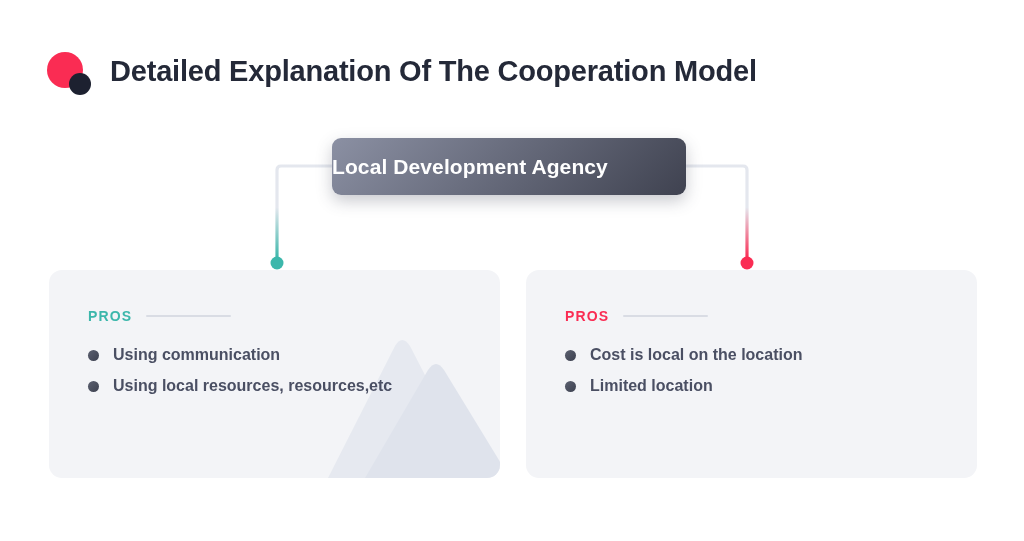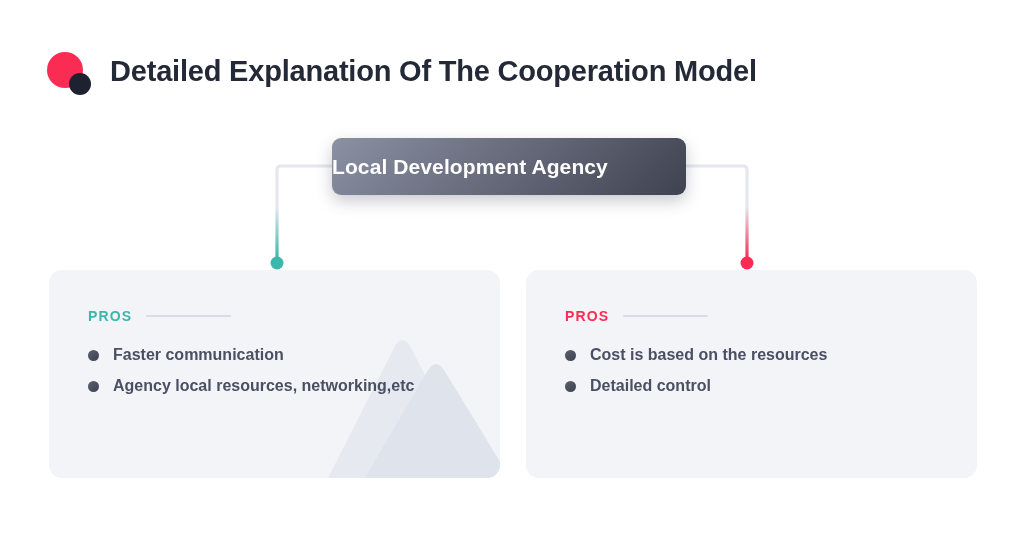--- a/index.html
+++ b/index.html
@@ -207,41 +207,41 @@
 
   <div class="card-inner">
     <div class="card-heading-row">
       <span class="card-heading" style="color: rgb(60, 183, 171);">PROS</span>
       <span class="heading-rule" style="background: rgb(217, 220, 228);"></span>
     </div>
 
     <ul class="bullet-list">
       <li class="bullet-item">
         <span class="bullet-dot"></span>
-        <span class="bullet-text">Faster communication</span>
-      </li>
-      <li class="bullet-item">
-        <span class="bullet-dot"></span>
-        <span class="bullet-text">Agency local resources, networking,etc</span>
+        <span class="bullet-text">Using communication</span>
+      </li>
+      <li class="bullet-item">
+        <span class="bullet-dot"></span>
+        <span class="bullet-text">Using local resources, resources,etc</span>
       </li>
     </ul>
   </div>
 </div>
 
 <div class="card" id="card-cons" style="background: rgb(243, 244, 247);">
   <div class="card-inner">
     <div class="card-heading-row">
       <span class="card-heading" style="color: rgb(250, 44, 83);">PROS</span>
       <span class="heading-rule" style="background: rgb(217, 220, 228);"></span>
     </div>
 
     <ul class="bullet-list">
       <li class="bullet-item">
         <span class="bullet-dot"></span>
-        <span class="bullet-text">Cost is based on the resources</span>
-      </li>
-      <li class="bullet-item">
-        <span class="bullet-dot"></span>
-        <span class="bullet-text">Detailed control</span>
+        <span class="bullet-text">Cost is local on the location</span>
+      </li>
+      <li class="bullet-item">
+        <span class="bullet-dot"></span>
+        <span class="bullet-text">Limited location</span>
       </li>
     </ul>
   </div>
 </div>
 
 </body></html>

